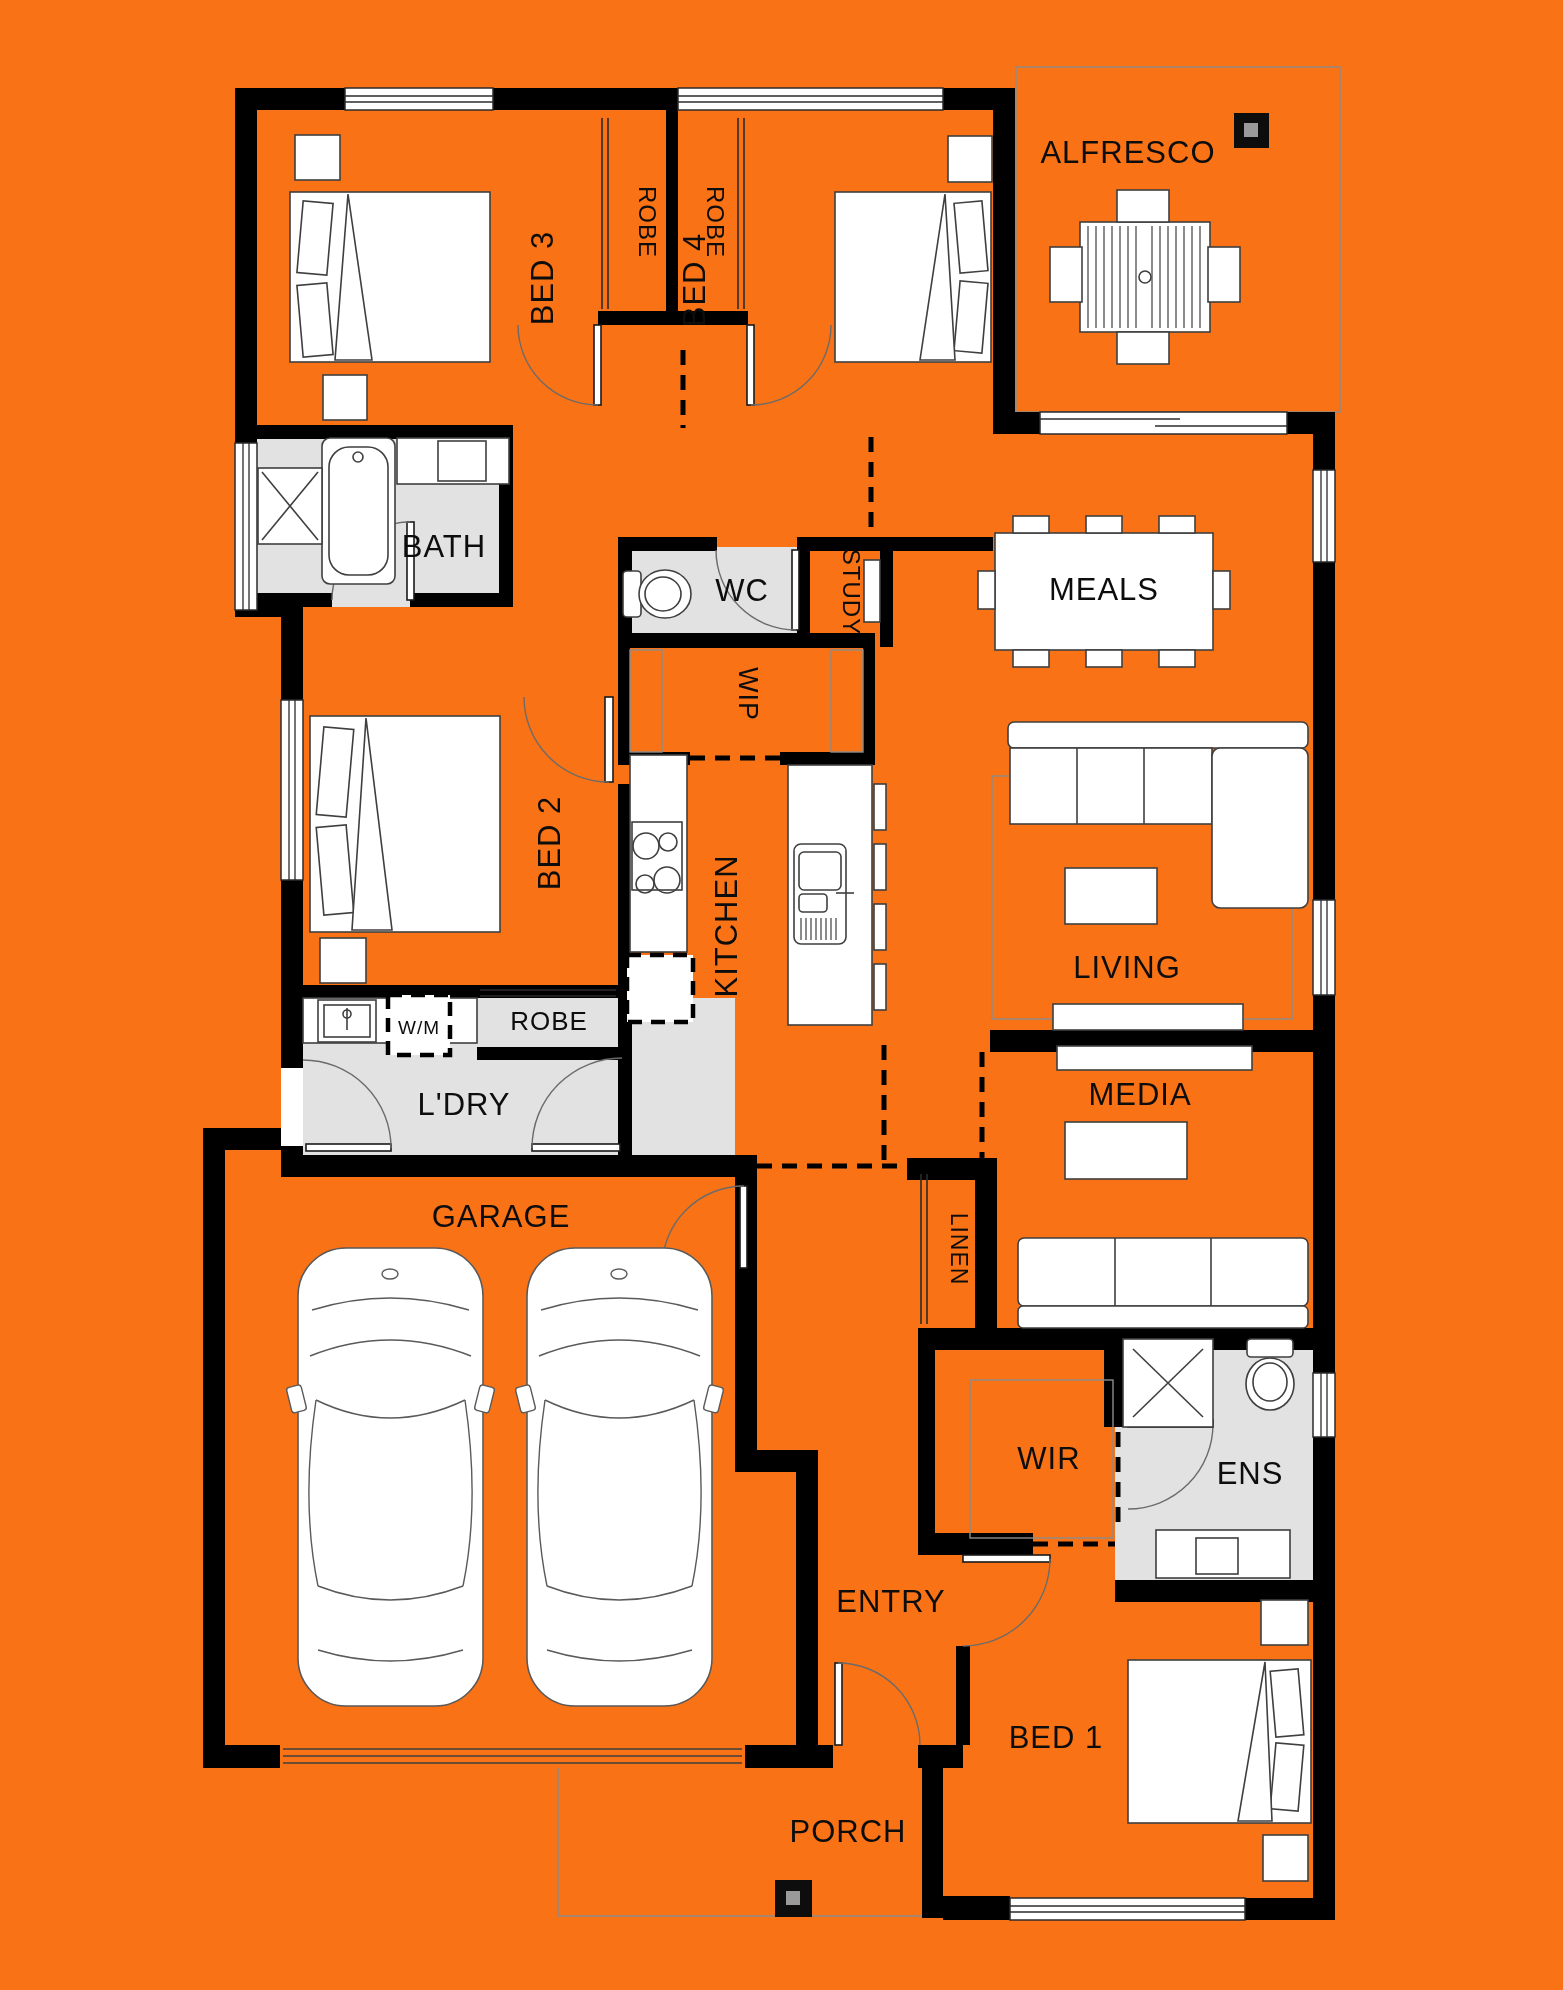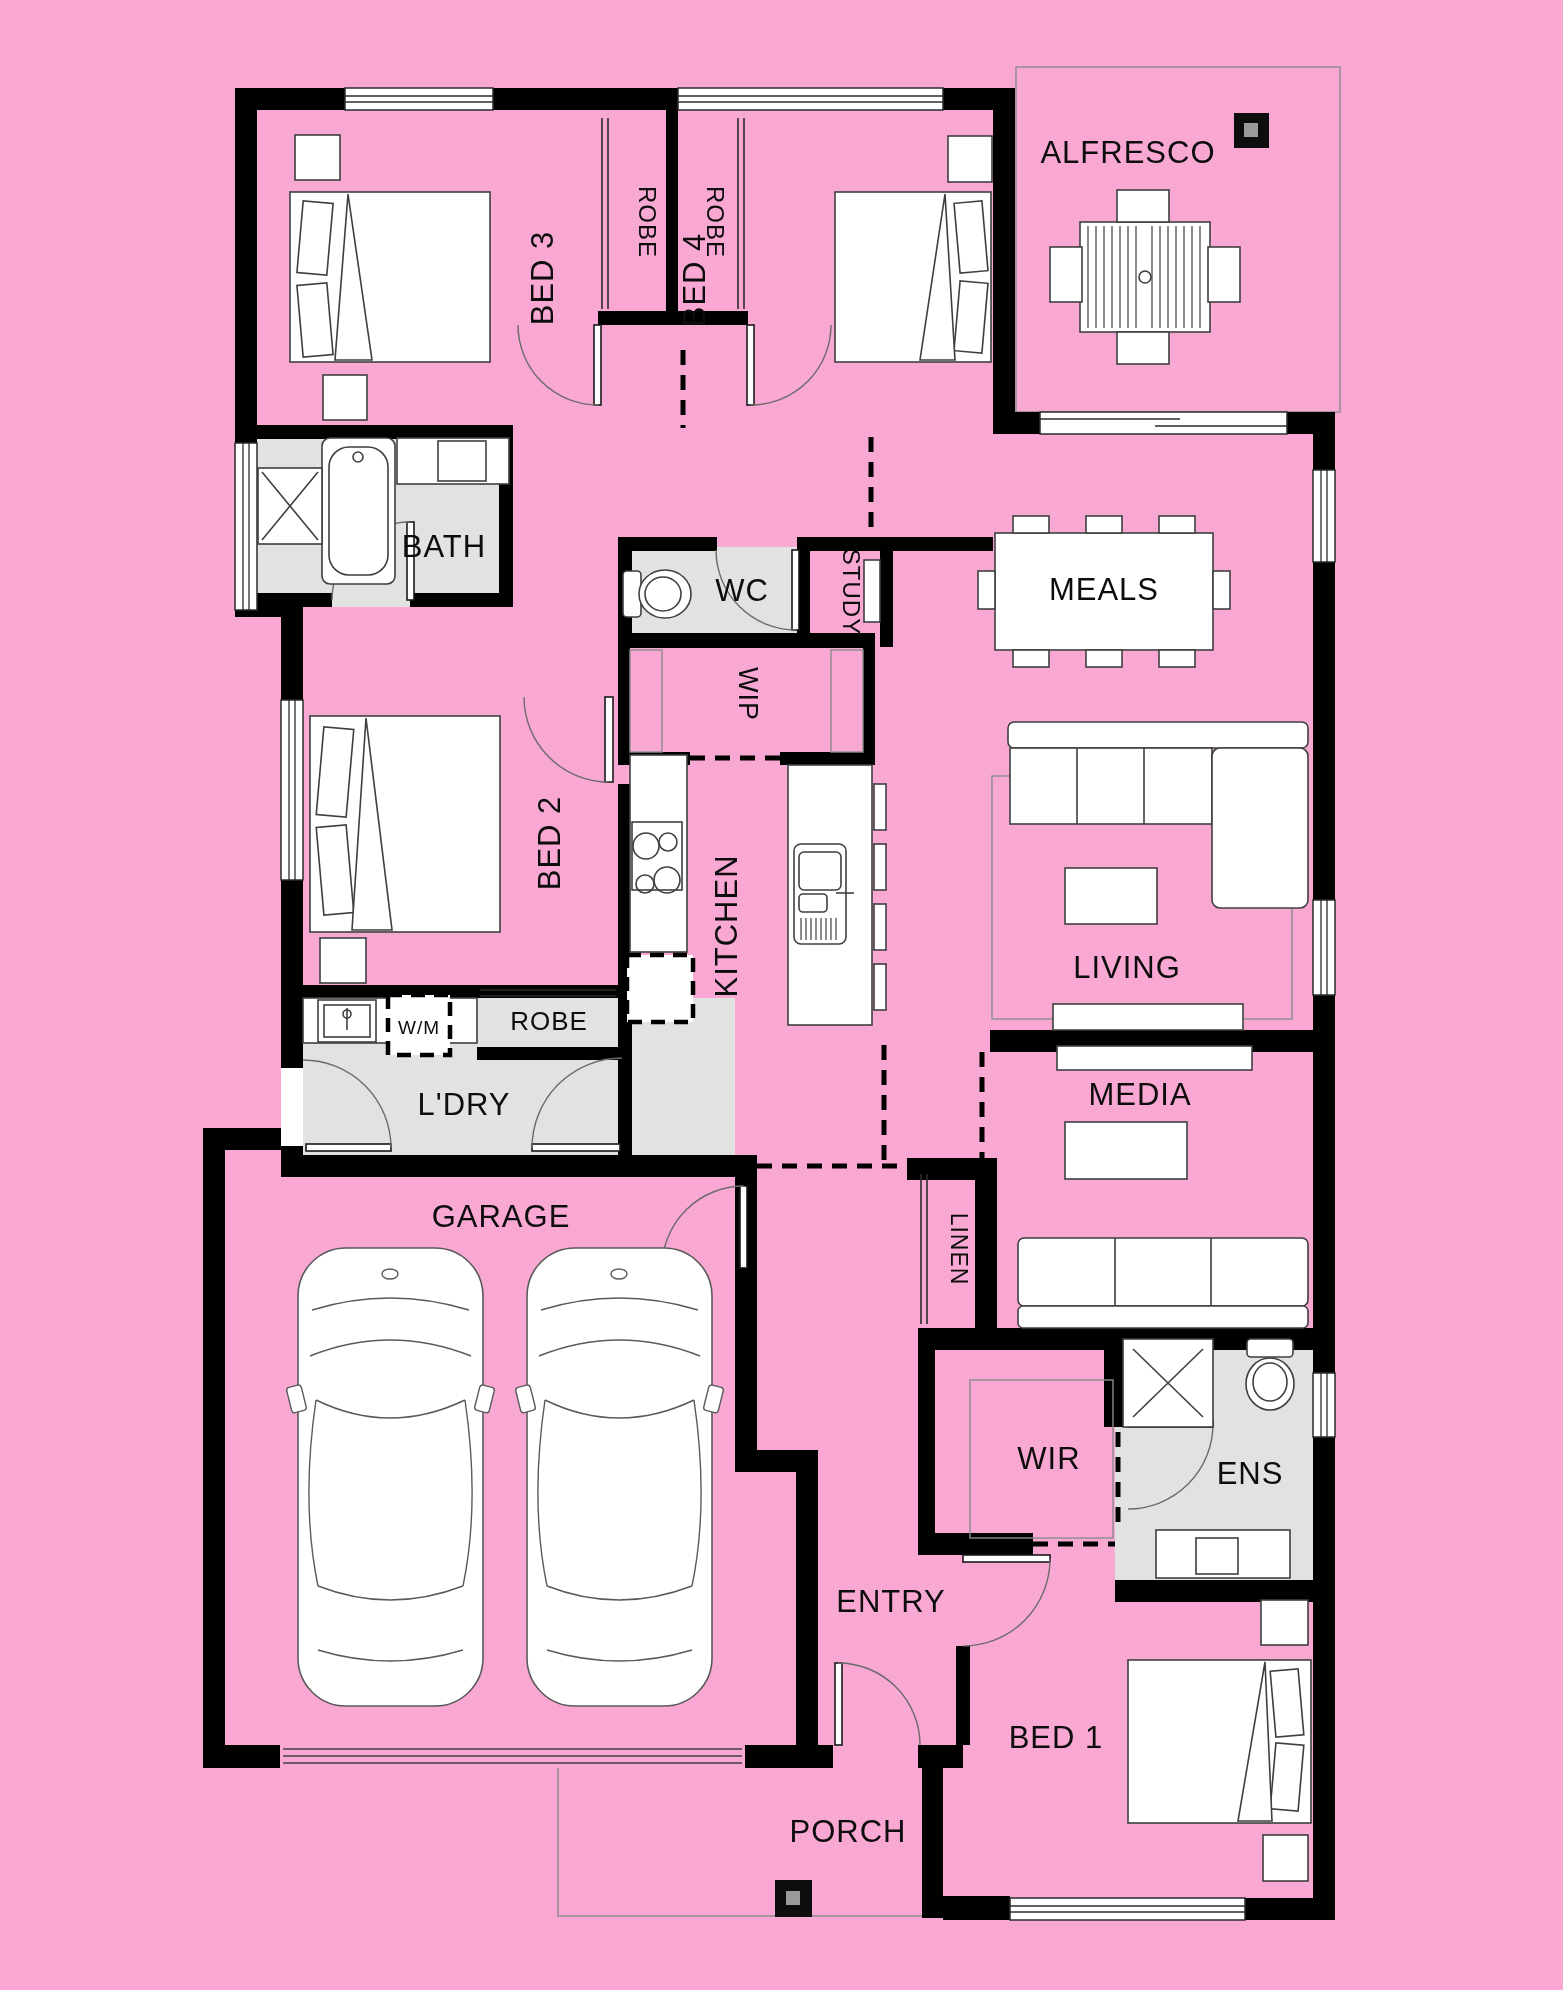--- a/index.html
+++ b/index.html
@@ -1,16 +1,16 @@
 <!DOCTYPE html>
 <html><head>
 <meta charset="utf-8">
 <style>
   html,body{margin:0;padding:0;background:#ffffff;}
-  .plan-wrap{position:relative;width:1563px;height:1990px;margin:0 auto;background:#f9a8d4;
+  .plan-wrap{position:relative;width:1563px;height:1990px;margin:0 auto;background:#f97316;
              font-family:"Liberation Sans", sans-serif;}
   svg{display:block;}
   text{fill:#0d0d0d;letter-spacing:1px;}
   .lbl{font-size:31px;}
   .lbl-sm{font-size:24px;}
   .lbl-xs{font-size:19px;}
   .lbl-robe{font-size:26px;}
   .lbl-wip{font-size:27px;}
   .lbl-linen{font-size:23px;}
   .wall{fill:#000;stroke:none;}

